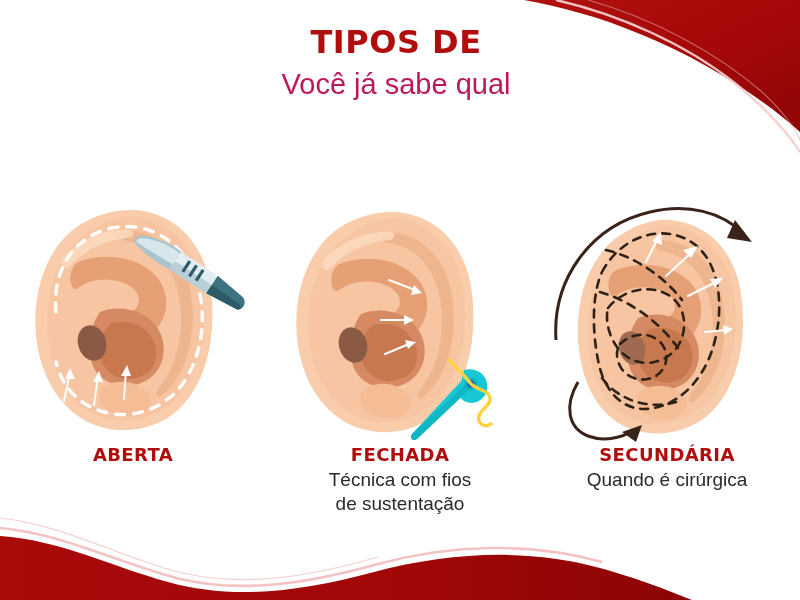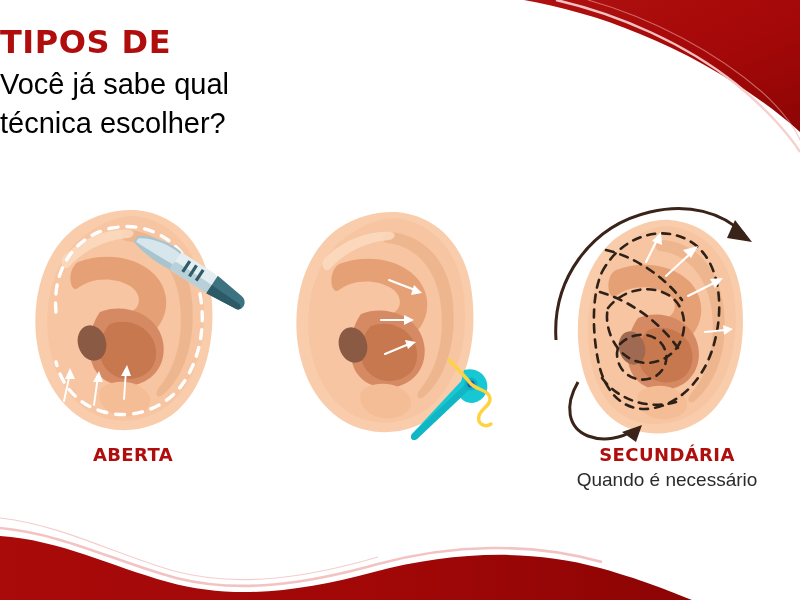--- a/index.html
+++ b/index.html
@@ -29,40 +29,40 @@
     height: 600px;
     pointer-events: none;
   }
 
   
   .title-block {
     position: absolute;
     left: 0;
     top: 24px;
     width: 792px;
-    text-align: left;
+    text-align: center;
     z-index: 5;
   }
   .title-main {
     font-family: "DejaVu Sans", sans-serif;
     font-weight: 700;
     font-size: 32px;
     line-height: 1.16;
     letter-spacing: 0.5px;
     color: #b00d0d;
     margin: 0;
     padding: 0;
     text-transform: uppercase;
   }
   .title-sub {
     font-family: "Liberation Sans", sans-serif;
     font-weight: 400;
     font-size: 29px;
     line-height: 1.33;
-    color: #000000;
+    color: #be185d;
     margin: 4px 0 0 0;
     padding: 0;
   }
 
   
   .columns {
     position: absolute;
     left: 0;
     top: 196px;
     width: 800px;
@@ -142,21 +142,20 @@
       <path d="M 0,518 C 62,525 114,554 174,571 C 238,588 306,578 378,557" fill="none" stroke="#e9a5a5" stroke-width="1.1" opacity="0.55"></path>
     </g>
   </svg>
 
   <div class="title-block">
     <h1 class="title-main">
       <span>TIPOS DE</span><br>
     </h1>
     <p class="title-sub">
       <span>Você já sabe qual</span><br>
-      <span>técnica escolher?</span>
     </p>
   </div>
 
   <div class="columns">
 
     <div class="column col-1">
       <svg class="illus" viewBox="0 0 250 250" xmlns="http://www.w3.org/2000/svg">
 
         <g>
           <path d="M 128,14 C 170,18 198,50 203,96 C 209,146 196,190 170,214
@@ -273,20 +272,27 @@
           <path d="M 189,182 L 198,190 L 142,243 C 138,246 134,242 137,238 Z" fill="#17c8d4"></path>
           <path d="M 193,186 L 198,190 L 142,243 C 138,246 134,242 137,238 Z" fill="#0fb0bd" opacity="0.75"></path>
           <circle cx="196" cy="188" r="6.5" fill="#0fb0bd"></circle>
           <circle cx="196" cy="188" r="3.6" fill="#1b55c4"></circle>
           <path d="M 174,164 C 182,172 190,180 196,188
                    C 202,194 214,194 215,202 C 216,210 206,212 204,220
                    C 202,228 210,232 216,228" fill="none" stroke="#ffd23f" stroke-width="3.4" stroke-linecap="round"></path>
         </g>
       </svg>
 
+      <div class="caption">
+        <div class="caption-title">FECHADA</div>
+        <div class="caption-text">
+          <span>Técnica com fios</span><br>
+          <span>de sustentação</span>
+        </div>
+      </div>
     </div>
 
     <div class="column col-3">
       <svg class="illus" viewBox="0 0 250 250" xmlns="http://www.w3.org/2000/svg">
 
         <path d="M 72,60 C 96,36 130,28 152,44 C 168,56 172,84 166,114
                  C 160,150 142,182 116,196 C 92,209 70,200 60,176
                  C 48,146 52,82 72,60 Z" fill="#f0c0a5" opacity="0.55"></path>
 
         <g>
@@ -352,19 +358,19 @@
           <g>
             <path d="M 36,186 C 22,210 26,232 46,240 C 62,246 80,242 92,234"></path>
             <path d="M 100,229 L 94,246 L 80,236 Z" fill="#3a2318" stroke="none"></path>
           </g>
         </g>
       </svg>
 
       <div class="caption">
         <div class="caption-title">SECUNDÁRIA</div>
         <div class="caption-text">
-          <span>Quando é necessário</span><br>
+          <span>Quando é cirúrgica</span><br>
         </div>
       </div>
     </div>
 
   </div>
 </div>
 
 </body></html>

